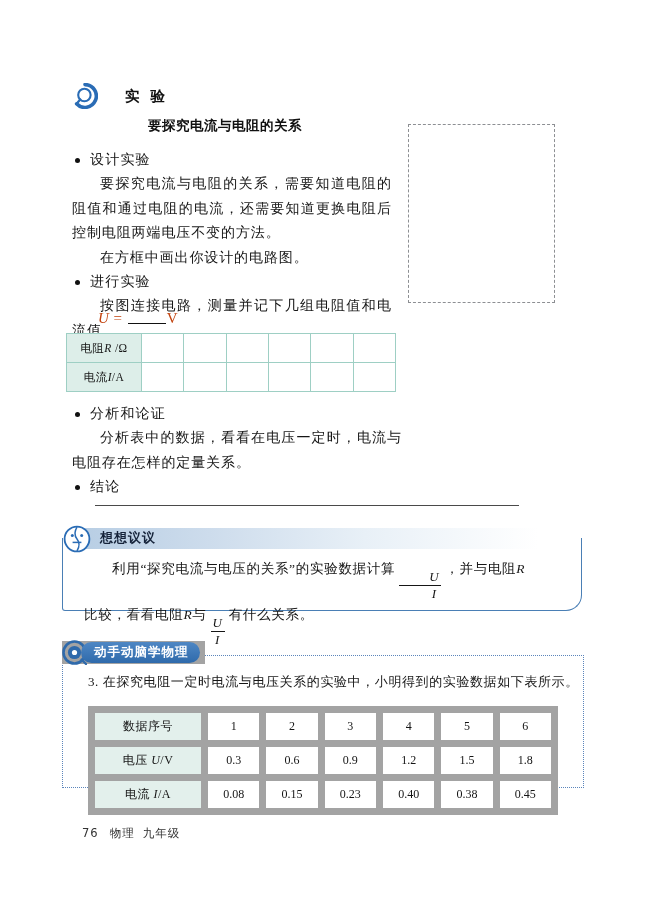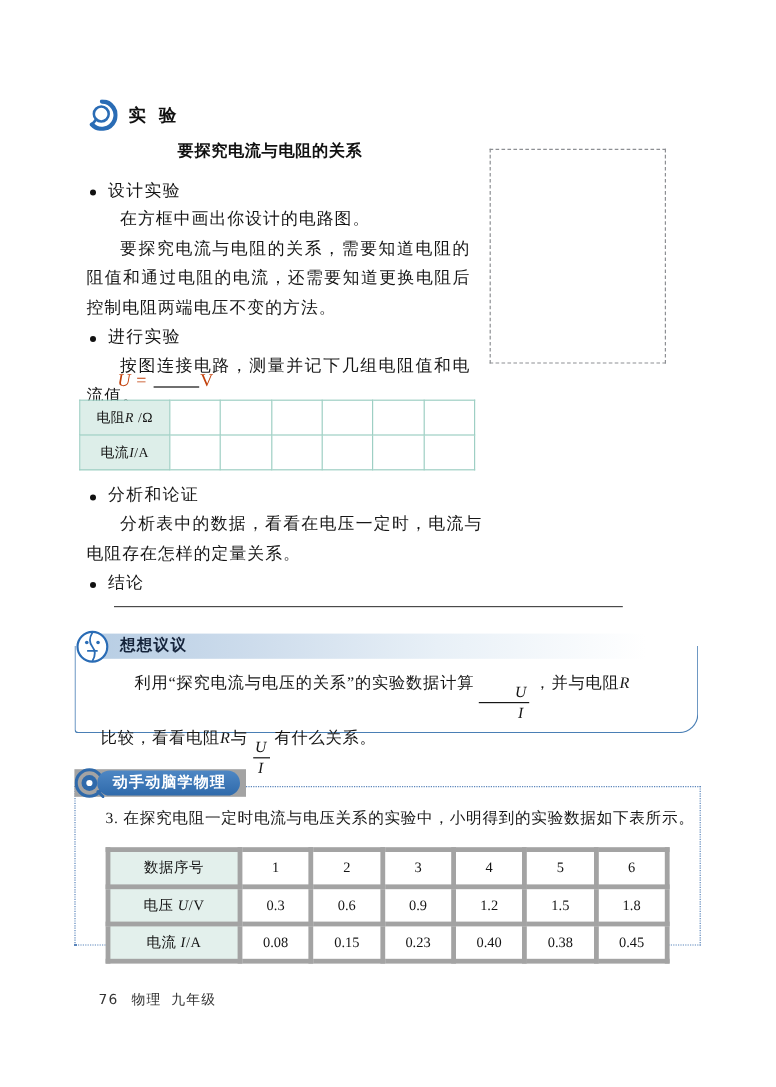--- a/index.html
+++ b/index.html
@@ -21,21 +21,21 @@
     inset: 0;
   }
 
   
   .exp-header {
     position: absolute;
     left: 72px;
     top: 83px;
     display: flex;
     align-items: center;
-    gap: 9px;
+    gap: 27px;
   }
   .exp-icon {
     width: 26px;
     height: 26px;
     flex: 0 0 26px;
   }
   .exp-title {
     font-family: "DejaVu Sans", sans-serif;
     font-size: 14.5px;
     font-weight: bold;
@@ -295,21 +295,21 @@
 
   
   .tbl-data {
     position: absolute;
     left: 88px;
     top: 706px;
     width: 470px;
     border-collapse: collapse;
   }
   .tbl-data td {
-    border: 4px solid #a3a3a3;
+    border: 7px solid #a3a3a3;
     height: 25px;
     text-align: center;
     font-size: 12px;
     color: #141414;
     background: #ffffff;
   }
   .tbl-data td.rowhdr {
     width: 104px;
     background: #e3f0ec;
     letter-spacing: 0.5px;
@@ -345,22 +345,22 @@
     </span>
     <span class="exp-title">实 验</span>
   </div>
 
   <div class="exp-subtitle">要探究电流与电阻的关系</div>
 
   <div class="body-col">
     <p class="bullet-line">
       <span>设计实验</span>
     </p>
+    <p class="para">要探究电流与电阻的关系，需要知道电阻的阻值和通过电阻的电流，还需要知道更换电阻后控制电阻两端电压不变的方法。</p>
     <p class="para">在方框中画出你设计的电路图。</p>
-    <p class="para">要探究电流与电阻的关系，需要知道电阻的阻值和通过电阻的电流，还需要知道更换电阻后控制电阻两端电压不变的方法。</p>
     <p class="bullet-line">
       <span>进行实验</span>
     </p>
     <p class="para">按图连接电路，测量并记下几组电阻值和电流值。</p>
   </div>
 
   <div class="u-line">
     <span>U</span><span class="u-unit"> = </span><span class="u-blank"></span><span class="u-unit">V</span>
   </div>
 

